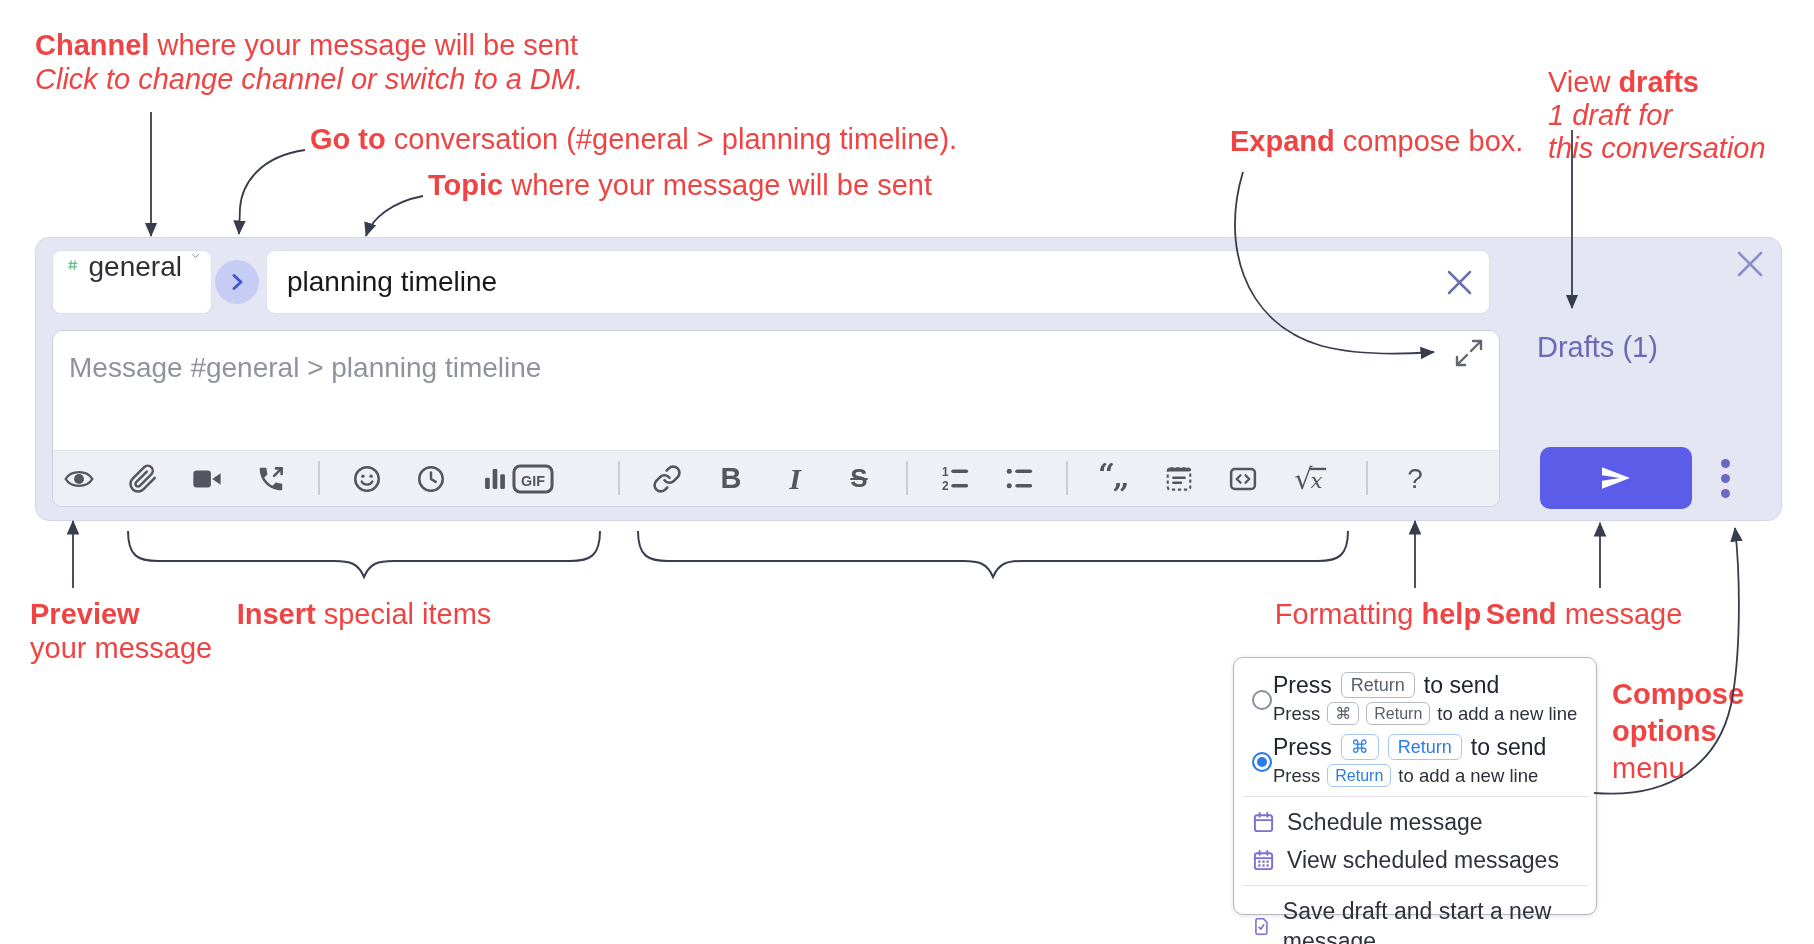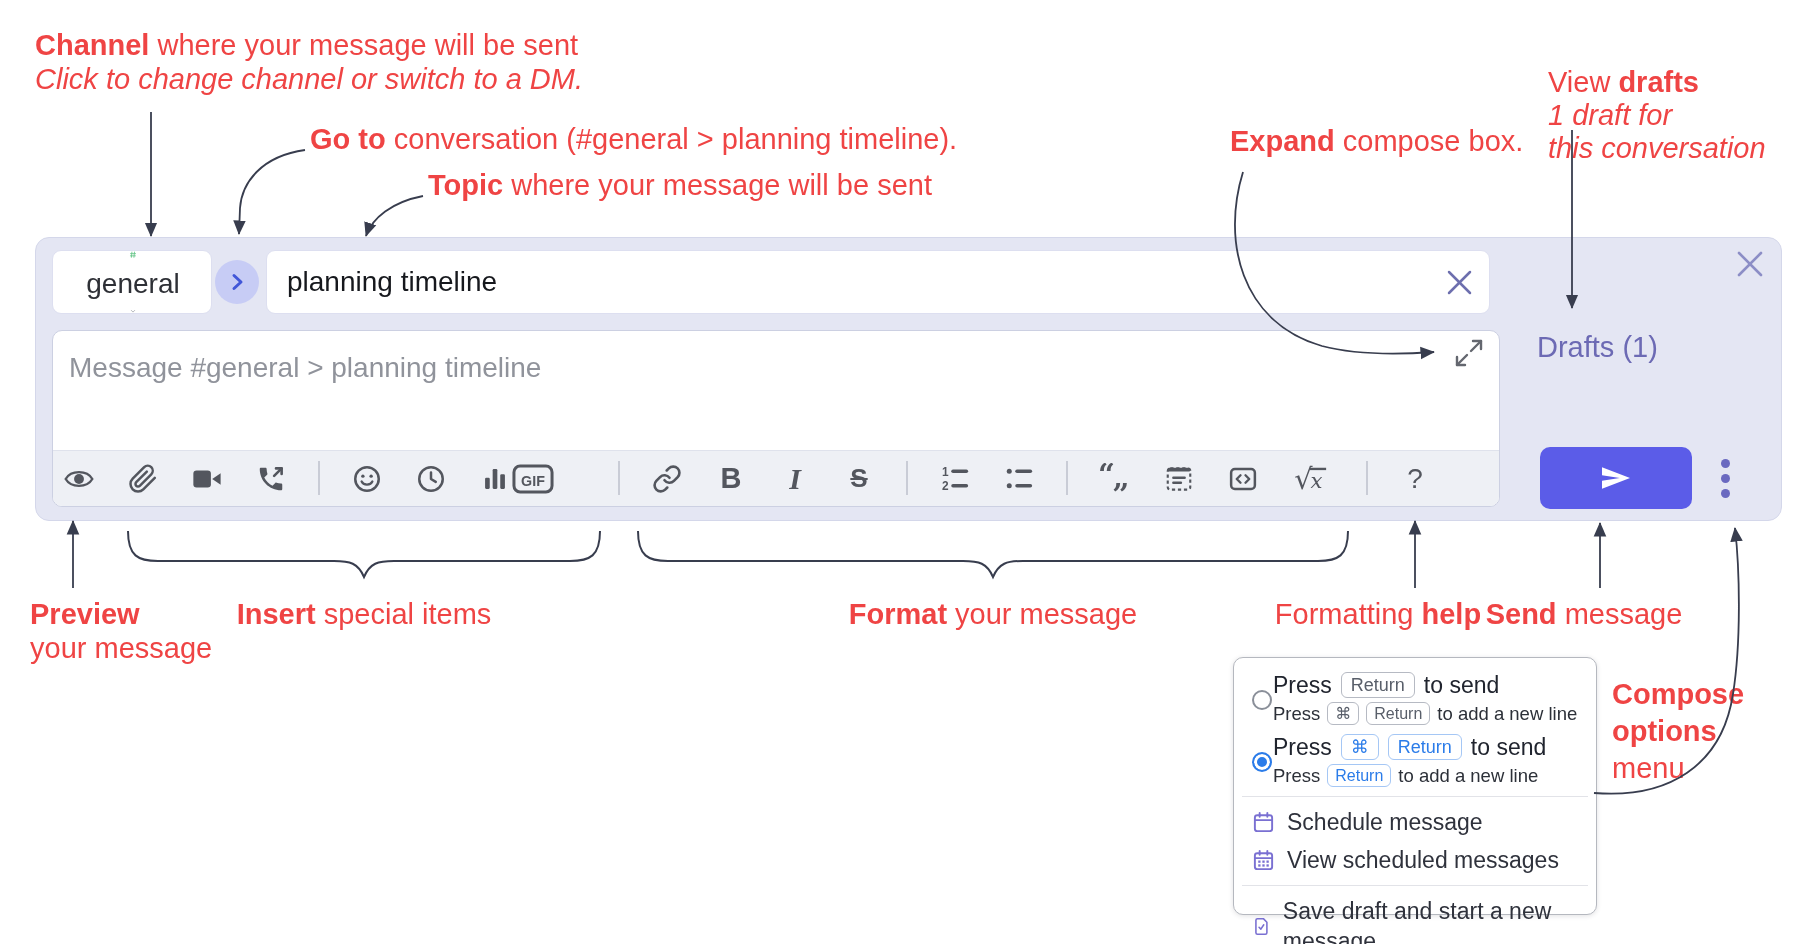--- a/index.html
+++ b/index.html
@@ -6,22 +6,22 @@
   .canvas{position:relative;width:1814px;height:944px;background:#ffffff;
     font-family:"Liberation Sans",sans-serif;color:#2b3044;overflow:hidden;}
   .ann{position:absolute;font-size:29px;line-height:34px;color:#ef4444;white-space:nowrap;}
   .ann b{font-weight:700;}
   .ann .it{font-style:italic;}
   .ann.center{transform:translateX(-50%);text-align:center;}
   
   .compose{position:absolute;left:35px;top:237px;width:1747px;height:284px;
     background:#e4e6f3;border:1px solid #d4d7ea;border-radius:14px;box-sizing:border-box;}
   .chanbox{position:absolute;left:52px;top:250px;width:160px;height:64px;background:#fff;
-    border:1px solid #dddff0;border-radius:9px;box-sizing:border-box;display:flex;align-items:center;
-    gap:10px;padding:0 12px 0 14px;cursor:pointer;flex-direction:column;}
+    border:1px solid #dddff0;border-radius:9px;box-sizing:border-box;display:flex;align-items:flex-start;
+    gap:10px;padding:0 12px 0 14px;cursor:pointer;}
   .chanbox .nm{font-size:28px;color:#2e3036;flex:1;}
   .gotobtn{position:absolute;left:215px;top:260px;width:44px;height:44px;border-radius:50%;
     background:#c7ccf5;border:none;display:flex;align-items:center;justify-content:center;cursor:pointer;padding:0;}
   .topicbox{position:absolute;left:266px;top:250px;width:1224px;height:64px;background:#fff;
     border:1px solid #dddff0;border-radius:9px;box-sizing:border-box;display:flex;align-items:center;}
   .topicbox input{flex:1;border:none;outline:none;font-family:"Liberation Sans",sans-serif;
     font-size:28px;color:#16181d;padding:0 0 0 20px;background:transparent;}
   .xbtn{background:none;border:none;cursor:pointer;padding:0;display:flex;align-items:center;justify-content:center;}
   .msgwrap{position:absolute;left:52px;top:330px;width:1448px;height:177px;background:#fff;
     border:1px solid #ccd0e2;border-radius:10px;box-sizing:border-box;}
@@ -289,23 +289,20 @@
       </g>
     </svg>
   </button>
 
   <div class="ann" style="left:30px;top:597px;">
     <div><b>Preview</b></div>
     <div>your message</div>
   </div>
   <div class="ann center" style="left:364px;top:597px;">
     <b>Insert</b><span> special items</span>
-  </div>
-  <div class="ann center" style="left:993px;top:597px;">
-    <b>Format</b><span> your message</span>
   </div>
   <div class="ann center" style="left:1378px;top:597px;">
     <span>Formatting </span><b>help</b>
   </div>
   <div class="ann center" style="left:1584px;top:597px;">
     <b>Send</b><span> message</span>
   </div>
   <div class="ann" style="left:1612px;top:676px;line-height:37px;">
     <div><b>Compose</b></div>
     <div><b>options</b></div>

